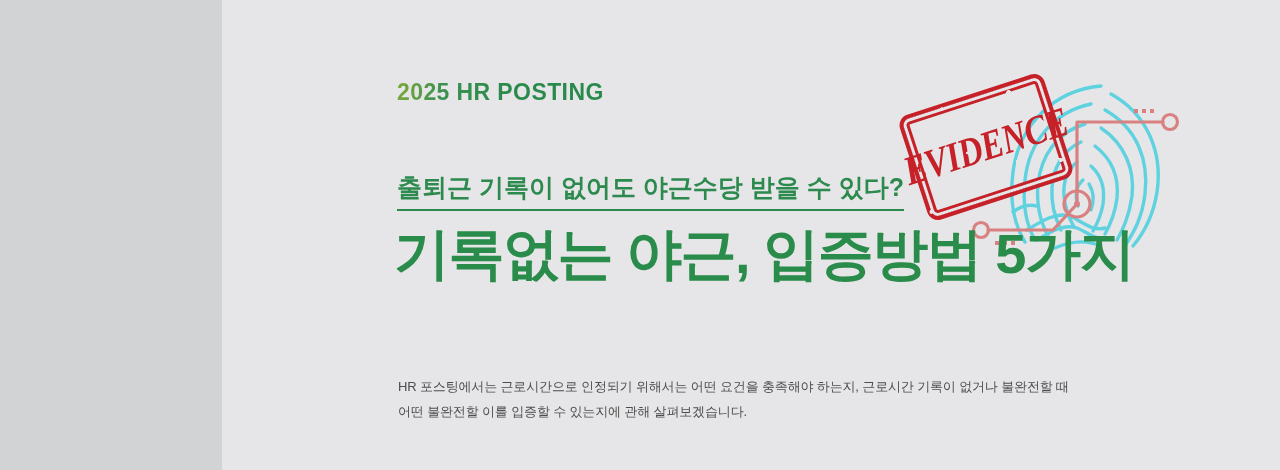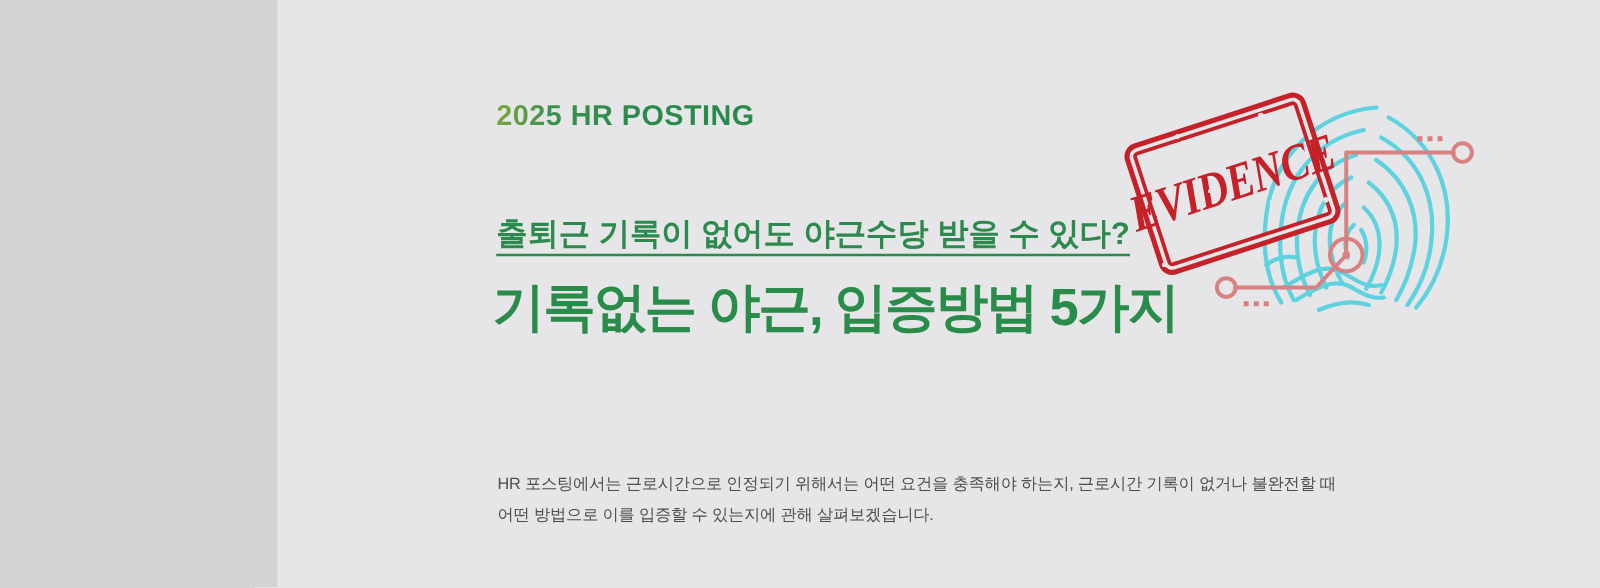--- a/index.html
+++ b/index.html
@@ -61,30 +61,31 @@
 
   
   .subtitle {
     position:absolute;
     left:0;
     top:172px;
     font-size:25px;
     font-weight:bold;
     color:#2d8a4e;
     white-space:nowrap;
+    padding-bottom:6px;
     border-bottom:2px solid #2d8a4e;
     line-height:1.25;
   }
 
   
   .headline {
     position:absolute;
     left:-3px;
     top:222px;
-    font-size:42px;
+    font-size:56px;
     font-weight:bold;
     color:#2a8c4a;
     letter-spacing:-1.5px;
     white-space:nowrap;
     line-height:1.15;
   }
 
   
   .description {
     position:absolute;
@@ -221,17 +222,17 @@
   <div class="content">
 
     <div class="eyebrow">2025 HR POSTING</div>
 
     <div class="subtitle">출퇴근 기록이 없어도 야근수당 받을 수 있다?</div>
 
     <div class="headline">기록없는 야근, 입증방법 5가지</div>
 
     <div class="description">
       <span>HR 포스팅에서는 근로시간으로 인정되기 위해서는 어떤 요건을 충족해야 하는지, 근로시간 기록이 없거나 불완전할 때</span>
-      <span>어떤 방법으로 이를 입증할 수 있는지에 관해 살펴보겠습니다.</span>
+      <span>어떤 불완전할 이를 입증할 수 있는지에 관해 살펴보겠습니다.</span>
     </div>
 
   </div>
 </div>
 
 </body></html>

